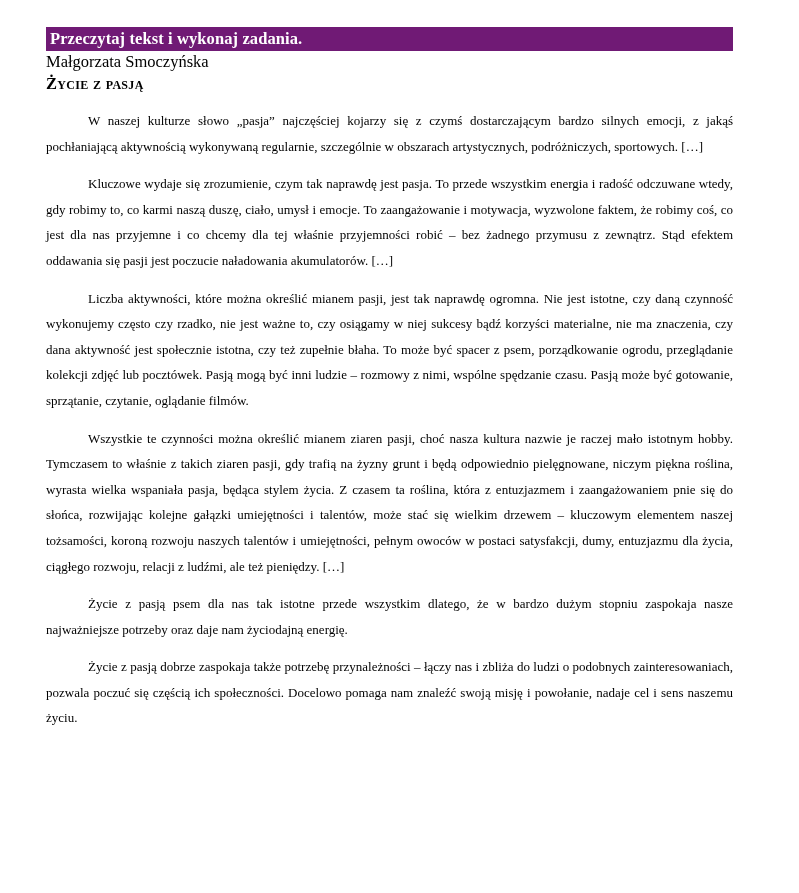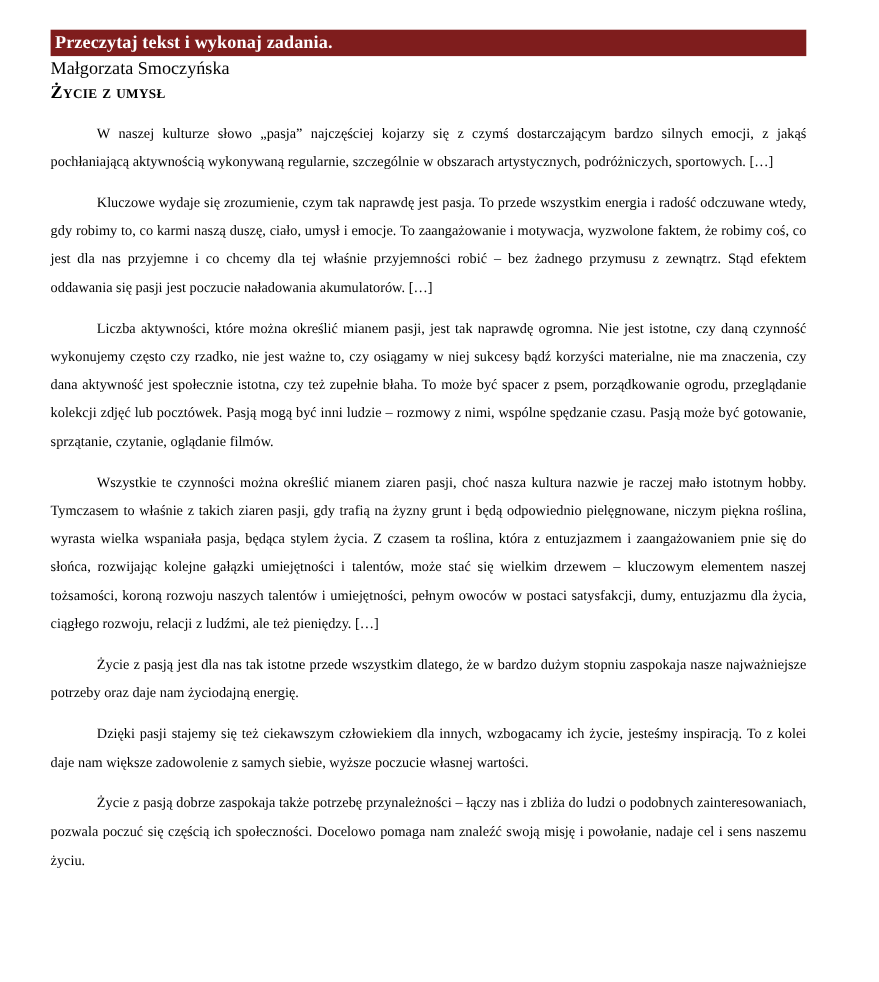--- a/index.html
+++ b/index.html
@@ -24,21 +24,21 @@
   }
   .content {
     position: absolute;
     left: 46px;
     top: 27px;
     width: 687px;
   }
 
   
   .banner {
-    background: #7f1d1d;
+    background: #701a75;
     color: #ffffff;
     font-weight: bold;
     font-size: 16.5px;
     line-height: 24px;
     height: 24px;
     padding: 0 0 0 4px;
     box-sizing: border-box;
     letter-spacing: 0.1px;
     white-space: nowrap;
   }
@@ -80,27 +80,26 @@
 </head>
 <body>
 
 <div class="page">
   <div class="content">
 
     <div class="banner">Przeczytaj tekst i wykonaj zadania.</div>
 
     <div class="byline">
       <span class="author">Małgorzata Smoczyńska</span>
-      <span class="work-title">Życie z umysł</span>
+      <span class="work-title">Życie z pasją</span>
     </div>
 
     <div class="body-text">
       <p class="para">W naszej kulturze słowo „pasja” najczęściej kojarzy się z czymś dostarczającym bardzo silnych emocji, z jakąś pochłaniającą aktywnością wykonywaną regularnie, szczególnie w obszarach artystycznych, podróżniczych, sportowych. […]</p>
       <p class="para">Kluczowe wydaje się zrozumienie, czym tak naprawdę jest pasja. To przede wszystkim energia i radość odczuwane wtedy, gdy robimy to, co karmi naszą duszę, ciało, umysł i emocje. To zaangażowanie i motywacja, wyzwolone faktem, że robimy coś, co jest dla nas przyjemne i co chcemy dla tej właśnie przyjemności robić – bez żadnego przymusu z zewnątrz. Stąd efektem oddawania się pasji jest poczucie naładowania akumulatorów. […]</p>
       <p class="para">Liczba aktywności, które można określić mianem pasji, jest tak naprawdę ogromna. Nie jest istotne, czy daną czynność wykonujemy często czy rzadko, nie jest ważne to, czy osiągamy w niej sukcesy bądź korzyści materialne, nie ma znaczenia, czy dana aktywność jest społecznie istotna, czy też zupełnie błaha. To może być spacer z psem, porządkowanie ogrodu, przeglądanie kolekcji zdjęć lub pocztówek. Pasją mogą być inni ludzie – rozmowy z nimi, wspólne spędzanie czasu. Pasją może być gotowanie, sprzątanie, czytanie, oglądanie filmów.</p>
       <p class="para">Wszystkie te czynności można określić mianem ziaren pasji, choć nasza kultura nazwie je raczej mało istotnym hobby. Tymczasem to właśnie z takich ziaren pasji, gdy trafią na żyzny grunt i będą odpowiednio pielęgnowane, niczym piękna roślina, wyrasta wielka wspaniała pasja, będąca stylem życia. Z czasem ta roślina, która z entuzjazmem i zaangażowaniem pnie się do słońca, rozwijając kolejne gałązki umiejętności i talentów, może stać się wielkim drzewem – kluczowym elementem naszej tożsamości, koroną rozwoju naszych talentów i umiejętności, pełnym owoców w postaci satysfakcji, dumy, entuzjazmu dla życia, ciągłego rozwoju, relacji z ludźmi, ale też pieniędzy. […]</p>
-      <p class="para">Życie z pasją jest dla nas tak istotne przede wszystkim dlatego, że w bardzo dużym stopniu zaspokaja nasze najważniejsze potrzeby oraz daje nam życiodajną energię.</p>
-      <p class="para">Dzięki pasji stajemy się też ciekawszym człowiekiem dla innych, wzbogacamy ich życie, jesteśmy inspiracją. To z kolei daje nam większe zadowolenie z samych siebie, wyższe poczucie własnej wartości.</p>
+      <p class="para">Życie z pasją psem dla nas tak istotne przede wszystkim dlatego, że w bardzo dużym stopniu zaspokaja nasze najważniejsze potrzeby oraz daje nam życiodajną energię.</p>
       <p class="para">Życie z pasją dobrze zaspokaja także potrzebę przynależności – łączy nas i zbliża do ludzi o podobnych zainteresowaniach, pozwala poczuć się częścią ich społeczności. Docelowo pomaga nam znaleźć swoją misję i powołanie, nadaje cel i sens naszemu życiu.</p>
     </div>
 
   </div>
 </div>
 
 </body></html>

